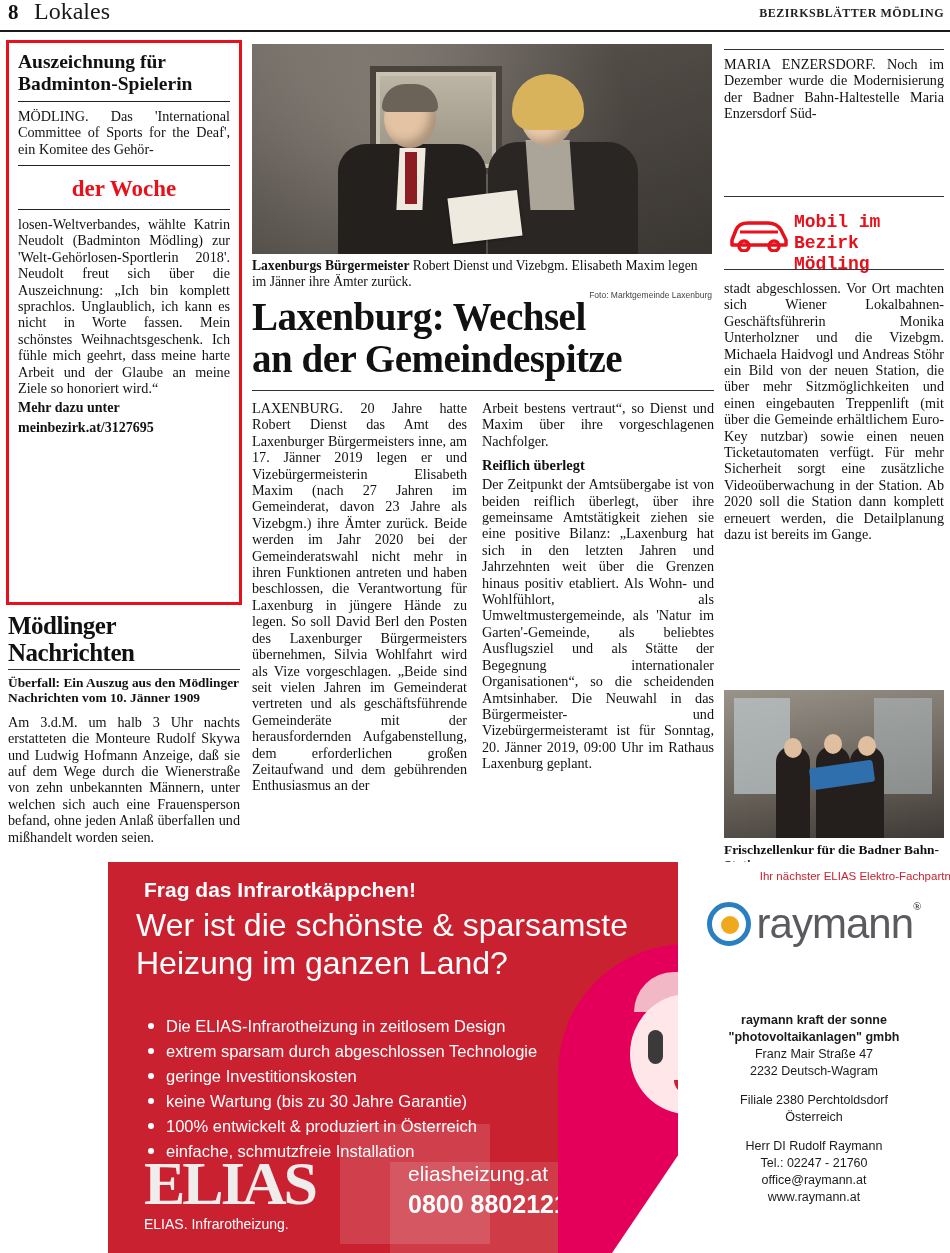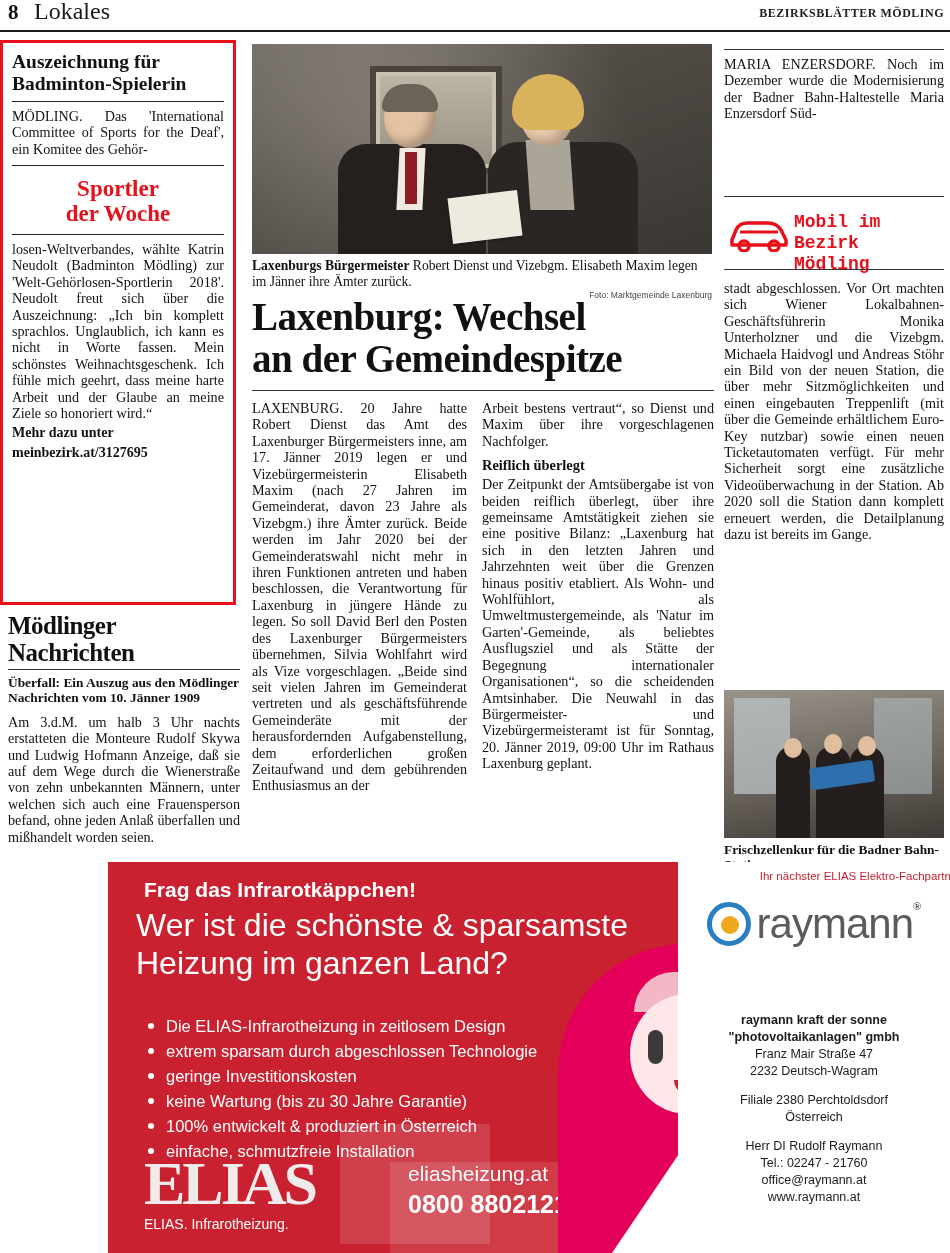--- a/index.html
+++ b/index.html
@@ -33,21 +33,21 @@
 
   
   .col-text{
     font-size:14.2px;line-height:16.4px;text-align:justify;
     font-family:"Liberation Serif", serif;
     hyphens:auto;-webkit-hyphens:auto;
   }
 
   
   .redbox{
-    position:absolute;left:0;top:40px;width:236px;height:565px;
+    position:absolute;left:6px;top:40px;width:236px;height:565px;
     border:3px solid #e8111b;background:#fff;box-sizing:border-box;
   }
   .redbox .inner{padding:8px 9px 6px 9px;}
   .redbox h2{
     margin:0 0 6px 0;font-size:19.5px;line-height:22px;font-weight:bold;
     font-family:"Liberation Serif", serif;color:#111;
   }
   .rb-rule{height:1px;background:#222;margin:4px 0 6px 0;}
   .redbox .lead{font-size:14.2px;line-height:16.3px;text-align:justify;}
   .sportler{
@@ -320,21 +320,20 @@
     <span class="brand">BEZIRKSBLÄTTER MÖDLING</span>
   </div>
 
   <div class="redbox">
     <div class="inner">
       <h2>Auszeichnung für Badminton-Spielerin</h2>
       <div class="rb-rule"></div>
       <div class="lead col-text">MÖDLING. Das 'International Committee of Sports for the Deaf', ein Komitee des Gehör-</div>
       <div class="rb-rule" style="margin-top:8px"></div>
       <div class="sportler">
-        <div>Sportler</div>
         <div>der Woche</div>
       </div>
       <div class="rb-rule"></div>
       <div class="col-text">losen-Weltverbandes, wählte Katrin Neudolt (Badminton Mödling) zur 'Welt-Gehörlosen-Sportlerin 2018'. Neudolt freut sich über die Auszeichnung: „Ich bin komplett sprachlos. Unglaublich, ich kann es nicht in Worte fassen. Mein schönstes Weihnachtsgeschenk. Ich fühle mich geehrt, dass meine harte Arbeit und der Glaube an meine Ziele so honoriert wird.“</div>
       <div class="more">Mehr dazu unter</div>
       <div class="more">meinbezirk.at/3127695</div>
     </div>
   </div>
 
   <div class="mn">

